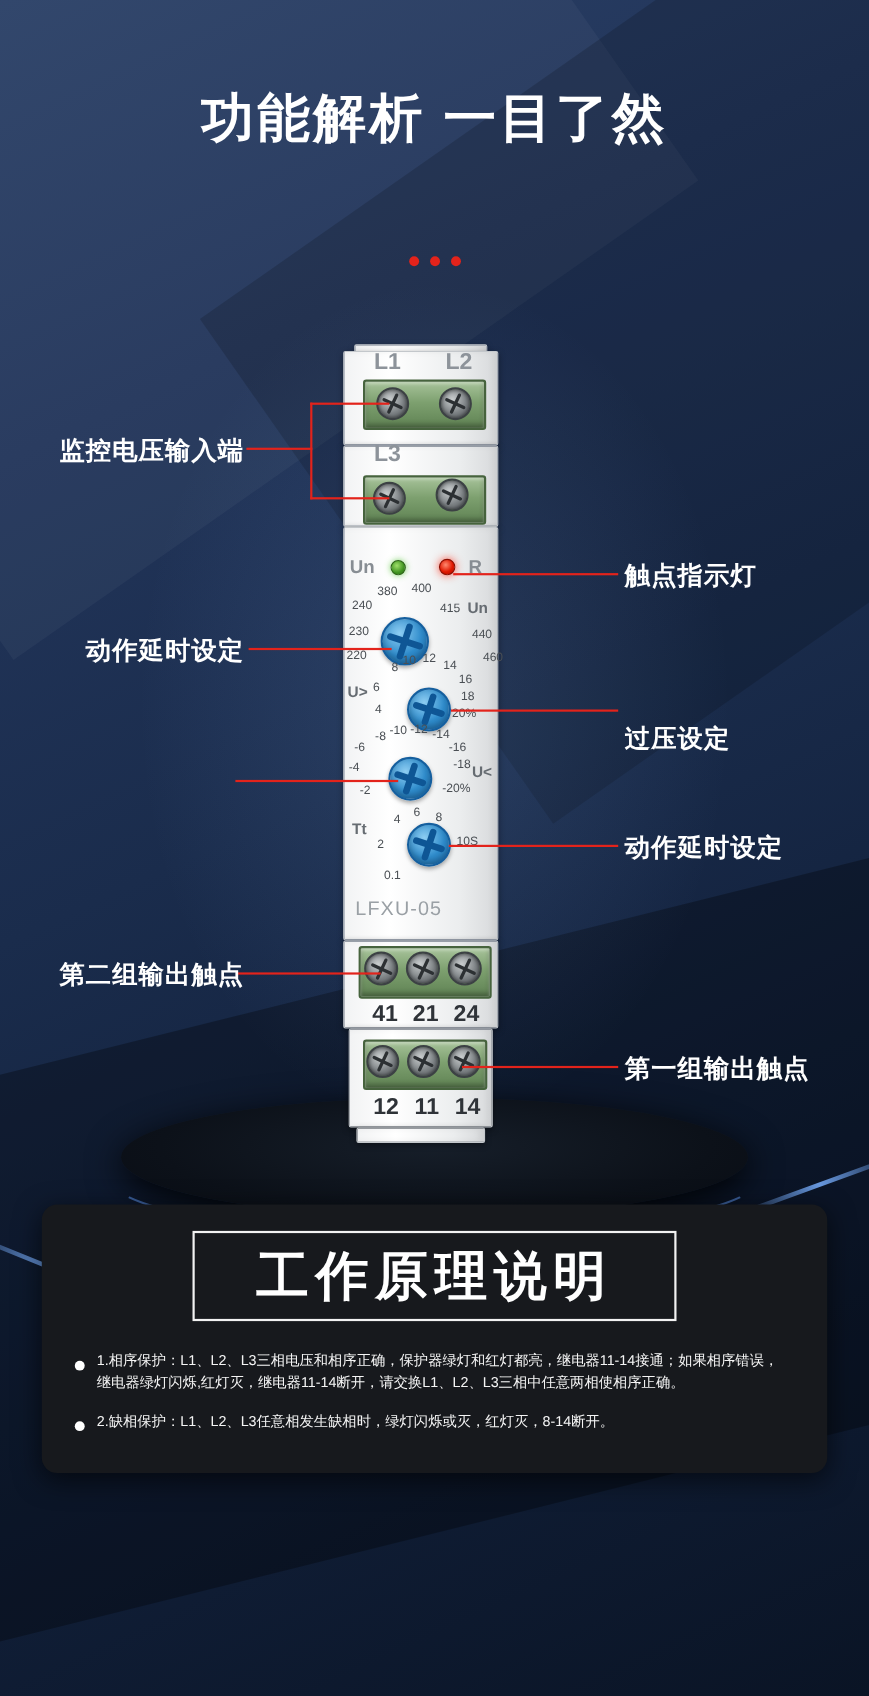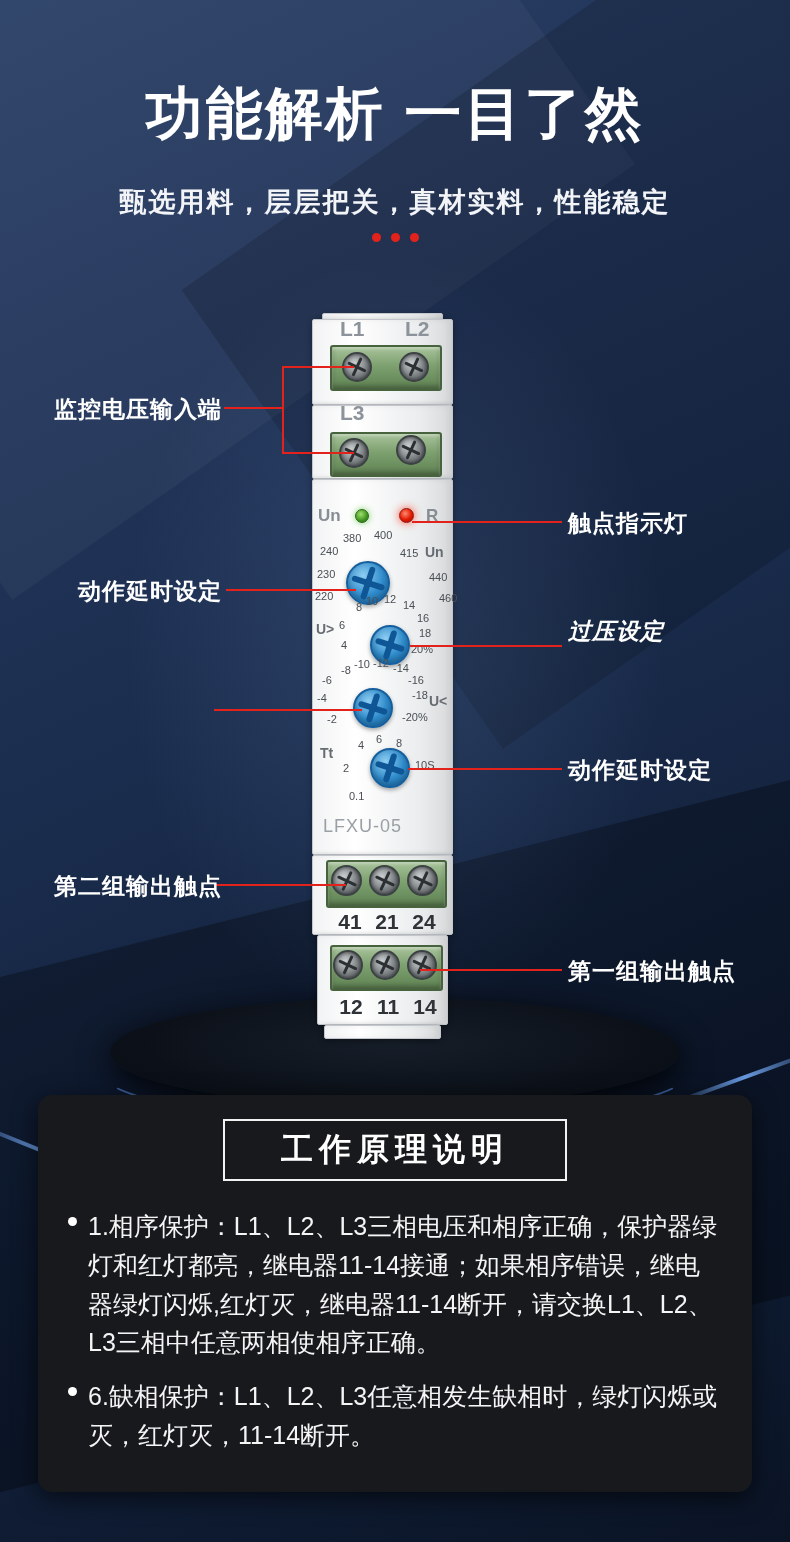--- a/index.html
+++ b/index.html
@@ -11,21 +11,21 @@
   }
   
   .shape { position:absolute; pointer-events:none; }
   .shape.s1 { left:-240px; top:-200px; width:760px; height:640px; background:rgba(255,255,255,.04); transform:rotate(-35deg); }
   .shape.s2 { right:-280px; top:10px; width:800px; height:560px; background:rgba(0,0,0,.16); transform:rotate(-35deg); }
   .shape.s3 { left:-180px; top:880px; width:1200px; height:500px; background:rgba(0,0,0,.30); transform:rotate(-14deg); }
   .halo { position:absolute; left:125px; top:255px; width:540px; height:770px;
     background:radial-gradient(closest-side,rgba(140,180,240,.15),rgba(140,180,240,0)); }
   
   .title { position:absolute; top:76px; left:0; right:0; text-align:center;
-    font-size:57px; font-weight:900; color:#fff; letter-spacing:3px; }
+    font-size:48px; font-weight:900; color:#fff; letter-spacing:3px; }
   .subtitle { position:absolute; top:184px; left:0; right:0; text-align:center;
     font-size:27px; font-weight:700; color:#f2f4f8; letter-spacing:2px; }
   .dots { position:absolute; top:233px; left:0; right:0; display:flex; justify-content:center; gap:10px; }
   .dots i { width:9px; height:9px; border-radius:50%; background:var(--accent,#e3231b); }
   
   .pedestal { position:absolute; left:110px; top:998px; width:570px; height:108px; border-radius:50%;
     background:radial-gradient(ellipse at 50% 42%,#161e29 0%,#0c1119 62%,#080c13 100%);
     box-shadow:0 8px 32px rgba(0,0,0,.85); }
   .ped-rim { position:absolute; left:92px; top:1004px; width:606px; height:122px; border-radius:50%;
     border:2px solid transparent; border-bottom:3px solid rgba(100,160,255,.5); filter:blur(.6px); }
@@ -68,36 +68,35 @@
   
   .cline { position:absolute; background:var(--accent,#e3231b); height:2px; z-index:3; }
   .cline.v { width:2px; }
   .co { position:absolute; color:#fff; font-size:23px; font-weight:700; letter-spacing:1px; white-space:nowrap; z-index:3; }
   .co.l { left:20px; width:202px; text-align:right; }
   .co.r { left:568px; text-align:left; }
   
   .panel { position:absolute; left:38px; top:1095px; width:714px; z-index:4;
     background:#17191d; border-radius:14px; box-shadow:0 6px 24px rgba(0,0,0,.6); padding-bottom:22px; }
   .panel-title { margin:24px auto 0; width:fit-content; border:2px solid #f2f2f2;
-    padding:7px 56px; font-size:32px; color:#fff; letter-spacing:6px; font-weight:600; }
+    padding:7px 56px; font-size:48px; color:#fff; letter-spacing:6px; font-weight:600; }
   .plist { margin:26px 32px 0 30px; list-style:none; }
-  .p-item { display:flex; gap:11px; margin-bottom:15px; color:#f5f5f5; font-size:25px; line-height:1.55; }
+  .p-item { display:flex; gap:11px; margin-bottom:15px; color:#f5f5f5; font-size:13px; line-height:1.55; }
   .p-item .bullet { flex:0 0 auto; width:9px; height:9px; border-radius:50%; background:#fff; margin-top:10px; }
 </style>
 </head>
 <body>
 
 <div id="stage">
   <div class="shape s1"></div>
   <div class="shape s2"></div>
   <div class="shape s3"></div>
   <div class="halo"></div>
 
   <h1 class="title">功能解析 一目了然</h1>
-  <p class="subtitle">甄选用料，层层把关，真材实料，性能稳定</p>
   <div class="dots">
       <i></i>
       <i></i>
       <i></i>
     </div>
 
   <div class="pedestal"></div>
   <div class="ped-rim"></div>
   <div class="edge-glow l"></div>
   <div class="edge-glow r"></div>
@@ -200,30 +199,30 @@
   <div class="cline" style="left:216px;top:884px;width:130px;"></div>
   <div class="cline" style="left:412px;top:521px;width:150px;"></div>
   <div class="cline" style="left:410px;top:645px;width:152px;"></div>
   <div class="cline" style="left:408px;top:768px;width:154px;"></div>
   <div class="cline" style="left:420px;top:969px;width:142px;"></div>
 
   <div class="co l" style="top:394px;">监控电压输入端</div>
   <div class="co l" style="top:576px;">动作延时设定</div>
   <div class="co l" style="top:871px;">第二组输出触点</div>
   <div class="co r" style="top:508px;">触点指示灯</div>
-  <div class="co r" style="top:616px;font-style:italic;">过压设定</div>
+  <div class="co r" style="top:656px;">过压设定</div>
   <div class="co r" style="top:755px;">动作延时设定</div>
   <div class="co r" style="top:956px;">第一组输出触点</div>
 
   <section class="panel">
     <div class="panel-title">工作原理说明</div>
     <ul class="plist">
       <li class="p-item">
         <span class="bullet"></span>
         <span>1.相序保护：L1、L2、L3三相电压和相序正确，保护器绿灯和红灯都亮，继电器11-14接通；如果相序错误，继电器绿灯闪烁,红灯灭，继电器11-14断开，请交换L1、L2、L3三相中任意两相使相序正确。</span>
       </li>
       <li class="p-item">
         <span class="bullet"></span>
-        <span>6.缺相保护：L1、L2、L3任意相发生缺相时，绿灯闪烁或灭，红灯灭，11-14断开。</span>
+        <span>2.缺相保护：L1、L2、L3任意相发生缺相时，绿灯闪烁或灭，红灯灭，8-14断开。</span>
       </li>
     </ul>
   </section>
 </div>
 
 </body></html>

